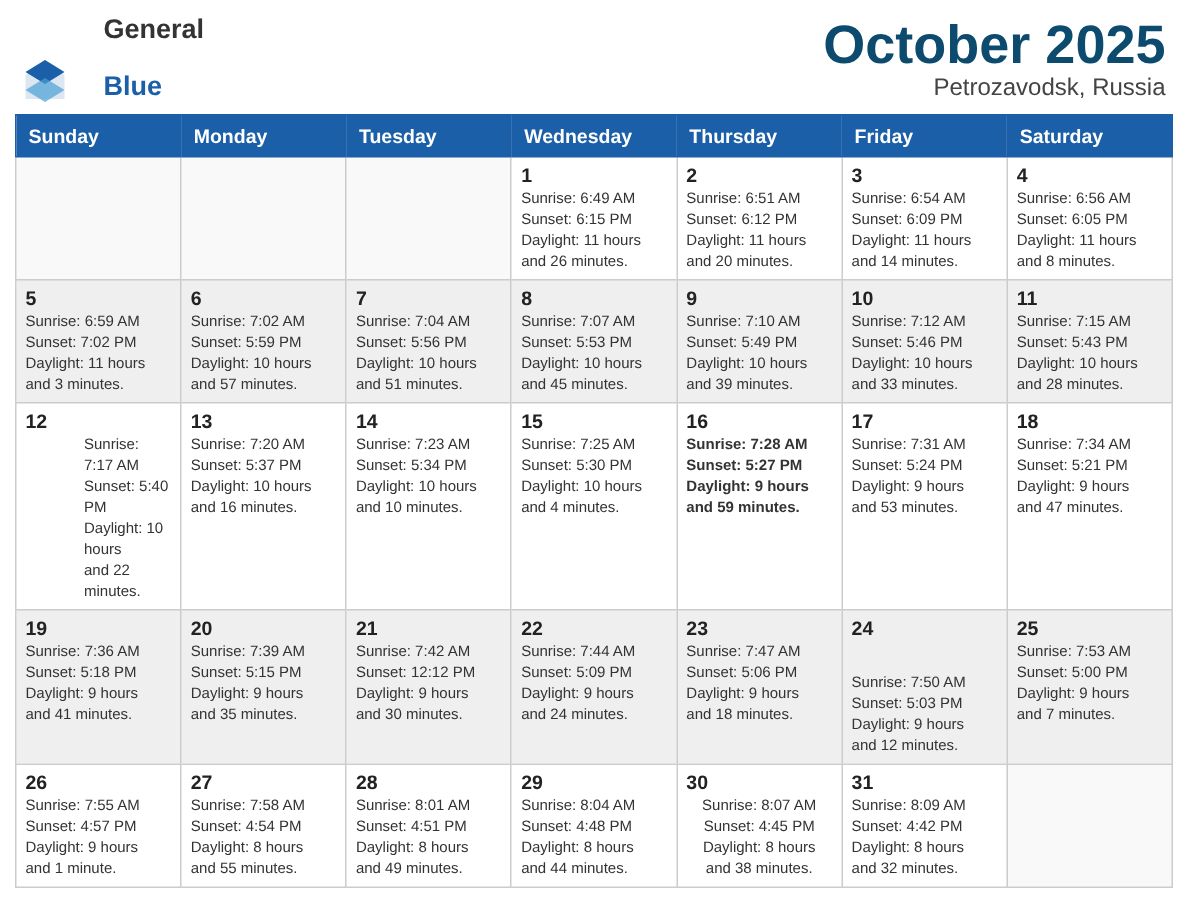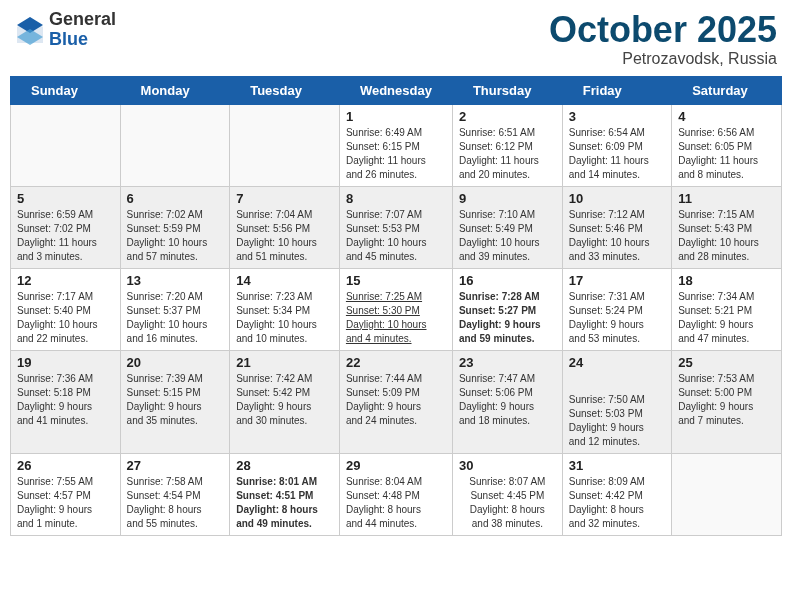--- a/index.html
+++ b/index.html
@@ -12,36 +12,38 @@
     }
     .header {
       display: flex;
       justify-content: space-between;
       align-items: flex-start;
       margin-bottom: 8px;
       padding: 0 5px;
     }
     .logo {
       display: flex;
-      align-items: center;
+      align-items: flex-end;
+      gap: 20px;
     }
     .logo-text {
       display: flex;
       flex-direction: column;
       line-height: 1.1;
     }
     .logo-general {
       font-size: 18px;
       font-weight: bold;
       color: #333;
     }
     .logo-blue {
       font-size: 18px;
       font-weight: bold;
       color: #1a5fa8;
+      margin-top: 18px;
     }
     .logo-icon {
       width: 30px;
       height: 30px;
       margin-right: 4px;
     }
     .title-block {
       text-align: right;
     }
     .month-title {
@@ -56,21 +58,21 @@
     }
     .calendar {
       width: 100%;
       border-collapse: collapse;
       border: 1px solid #ccc;
     }
     .calendar th {
       background-color: #1a5fa8;
       color: #fff;
       text-align: left;
-      padding: 6px 20px;
+      padding: 6px 8px;
       font-size: 13px;
       border: 1px solid #1a5fa8;
     }
     .calendar td {
       border: 1px solid #ccc;
       vertical-align: top;
       padding: 4px 6px;
       width: calc(100% / 7);
       min-height: 80px;
       background: #fff;
@@ -213,42 +215,42 @@
           <div class="day-number">11</div>
           <div class="day-info" style="white-space: pre-line;">Sunrise: 7:15 AM
 Sunset: 5:43 PM
 Daylight: 10 hours
 and 28 minutes.</div>
         </td>
       </tr>
       <tr>
         <td>
           <div class="day-number">12</div>
-          <div class="day-info" style="white-space: pre-line;">Sunrise: 7:17 AM
+          <div class="day-info" style="white-space: pre-line; margin-left: 39px;">Sunrise: 7:17 AM
 Sunset: 5:40 PM
 Daylight: 10 hours
 and 22 minutes.</div>
         </td>
         <td>
           <div class="day-number">13</div>
           <div class="day-info" style="white-space: pre-line;">Sunrise: 7:20 AM
 Sunset: 5:37 PM
 Daylight: 10 hours
 and 16 minutes.</div>
         </td>
         <td>
           <div class="day-number">14</div>
           <div class="day-info" style="white-space: pre-line;">Sunrise: 7:23 AM
 Sunset: 5:34 PM
 Daylight: 10 hours
 and 10 minutes.</div>
         </td>
         <td>
           <div class="day-number">15</div>
-          <div class="day-info" style="white-space: pre-line; text-decoration: underline;">Sunrise: 7:25 AM
+          <div class="day-info" style="white-space: pre-line;">Sunrise: 7:25 AM
 Sunset: 5:30 PM
 Daylight: 10 hours
 and 4 minutes.</div>
         </td>
         <td>
           <div class="day-number">16</div>
           <div class="day-info" style="white-space: pre-line; font-weight: bold;">Sunrise: 7:28 AM
 Sunset: 5:27 PM
 Daylight: 9 hours
 and 59 minutes.</div>
@@ -279,21 +281,21 @@
         <td>
           <div class="day-number">20</div>
           <div class="day-info" style="white-space: pre-line;">Sunrise: 7:39 AM
 Sunset: 5:15 PM
 Daylight: 9 hours
 and 35 minutes.</div>
         </td>
         <td>
           <div class="day-number">21</div>
           <div class="day-info" style="white-space: pre-line;">Sunrise: 7:42 AM
-Sunset: 5:42 PM
+Sunset: 12:12 PM
 Daylight: 9 hours
 and 30 minutes.</div>
         </td>
         <td>
           <div class="day-number">22</div>
           <div class="day-info" style="white-space: pre-line;">Sunrise: 7:44 AM
 Sunset: 5:09 PM
 Daylight: 9 hours
 and 24 minutes.</div>
         </td>
@@ -329,21 +331,21 @@
         </td>
         <td>
           <div class="day-number">27</div>
           <div class="day-info" style="white-space: pre-line;">Sunrise: 7:58 AM
 Sunset: 4:54 PM
 Daylight: 8 hours
 and 55 minutes.</div>
         </td>
         <td>
           <div class="day-number">28</div>
-          <div class="day-info" style="white-space: pre-line; font-weight: bold;">Sunrise: 8:01 AM
+          <div class="day-info" style="white-space: pre-line;">Sunrise: 8:01 AM
 Sunset: 4:51 PM
 Daylight: 8 hours
 and 49 minutes.</div>
         </td>
         <td>
           <div class="day-number">29</div>
           <div class="day-info" style="white-space: pre-line;">Sunrise: 8:04 AM
 Sunset: 4:48 PM
 Daylight: 8 hours
 and 44 minutes.</div>

